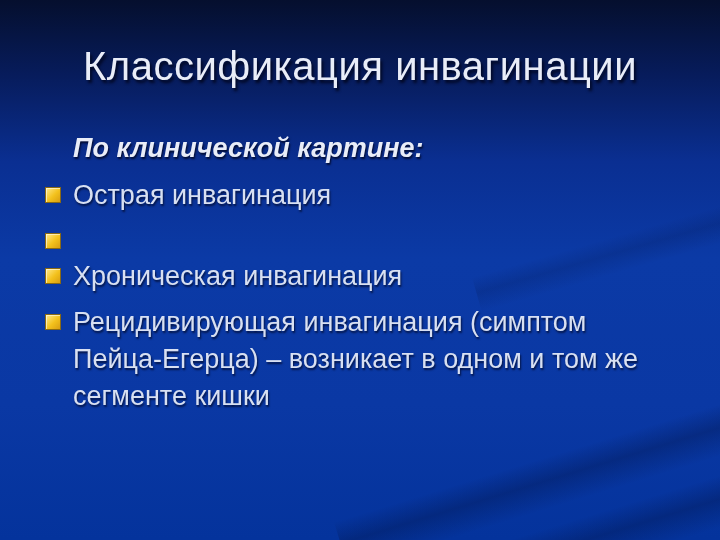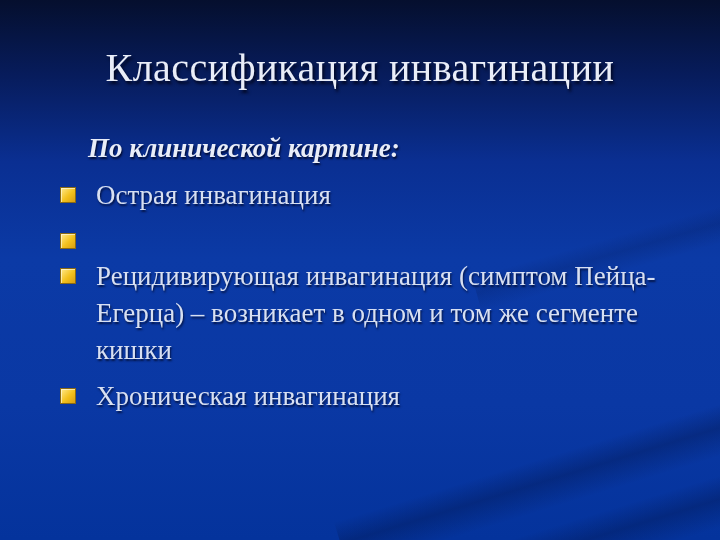--- a/index.html
+++ b/index.html
@@ -5,21 +5,21 @@
   html, body {
     margin: 0;
     padding: 0;
     background: #000;
   }
   .slide {
     position: relative;
     width: 720px;
     height: 540px;
     overflow: hidden;
-    font-family: Liberation Serif, serif;
+    font-family: Liberation Sans, sans-serif;
     background: linear-gradient(180deg,
       var(--background-top, #050f2e) 0%,
       #071c5c 14%,
       #0a2f92 30%,
       var(--background-main, #0b3aa6) 48%,
       #0a38a4 75%,
       var(--background-bottom, #04339c) 100%);
   }
   
   .streak {
@@ -43,21 +43,21 @@
     text-align: center;
     font-size: 40px;
     font-weight: normal;
     letter-spacing: 0.5px;
     color: var(--title-text, #e9edf8);
     text-shadow: 2px 3px 3px rgba(0, 5, 30, 0.9);
   }
 
   .content {
     position: absolute;
-    left: 60px;
+    left: 45px;
     top: 133px;
     width: 632px;
   }
   .section-heading {
     margin: 0 0 13px 28px;
     font-size: 27px;
     font-style: italic;
     font-weight: bold;
     color: var(--title-text, #e9edf8);
     text-shadow: 1px 2px 2px rgba(0, 5, 30, 0.8);
@@ -68,21 +68,20 @@
     padding: 0;
   }
   .bullet-list li {
     display: flex;
     align-items: flex-start;
     margin-bottom: 9px;
     font-size: 27px;
     line-height: 37px;
     color: var(--body-text, #d8e0f2);
     text-shadow: 1px 2px 2px rgba(0, 5, 30, 0.7);
-    gap: 8px;
   }
   .bullet-marker {
     flex: none;
     width: 14px;
     height: 14px;
     margin: 10px 12px 0 0;
     background: linear-gradient(135deg, #ffe98c 0%, var(--bullet-fill, #f3c11c) 55%, #d89e12 100%);
     border: 1px solid var(--bullet-edge, #8a6a14);
     box-shadow: inset 1px 1px 0 rgba(255, 255, 255, 0.55);
   }
@@ -102,21 +101,21 @@
     <ul class="bullet-list">
       <li>
         <span class="bullet-marker"></span>
         <span>Острая инвагинация</span>
       </li>
       <li>
         <span class="bullet-marker"></span>
       </li>
       <li>
         <span class="bullet-marker"></span>
-        <span>Рецидивирующая инвагинация (симптом Пейца-Егерца) – возникает в одном и том же сегменте кишки</span>
+        <span>Хроническая инвагинация</span>
       </li>
       <li>
         <span class="bullet-marker"></span>
-        <span>Хроническая инвагинация</span>
+        <span>Рецидивирующая инвагинация (симптом Пейца-Егерца) – возникает в одном и том же сегменте кишки</span>
       </li>
     </ul>
   </div>
 </div>
 
 </body></html>

